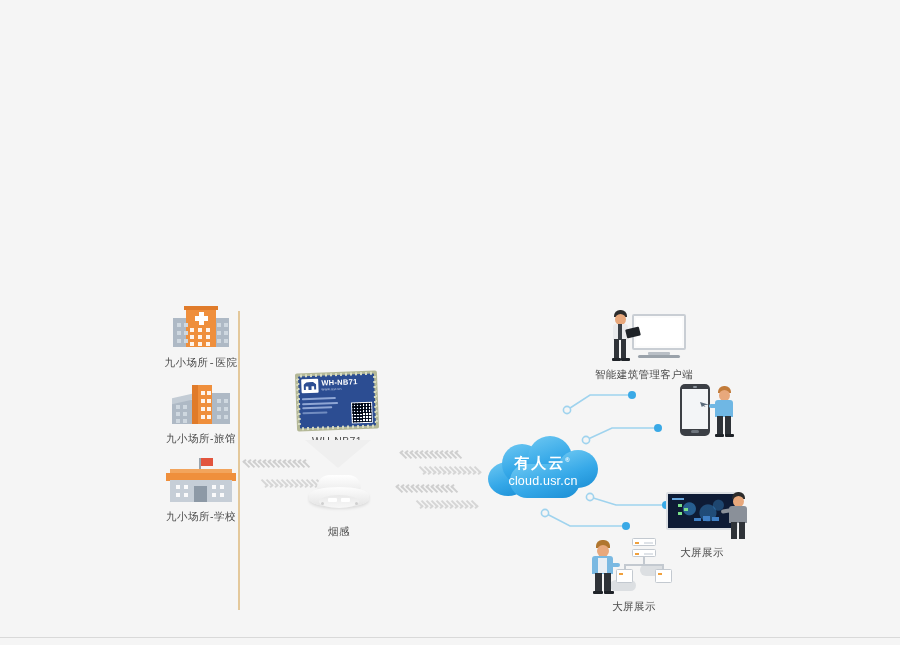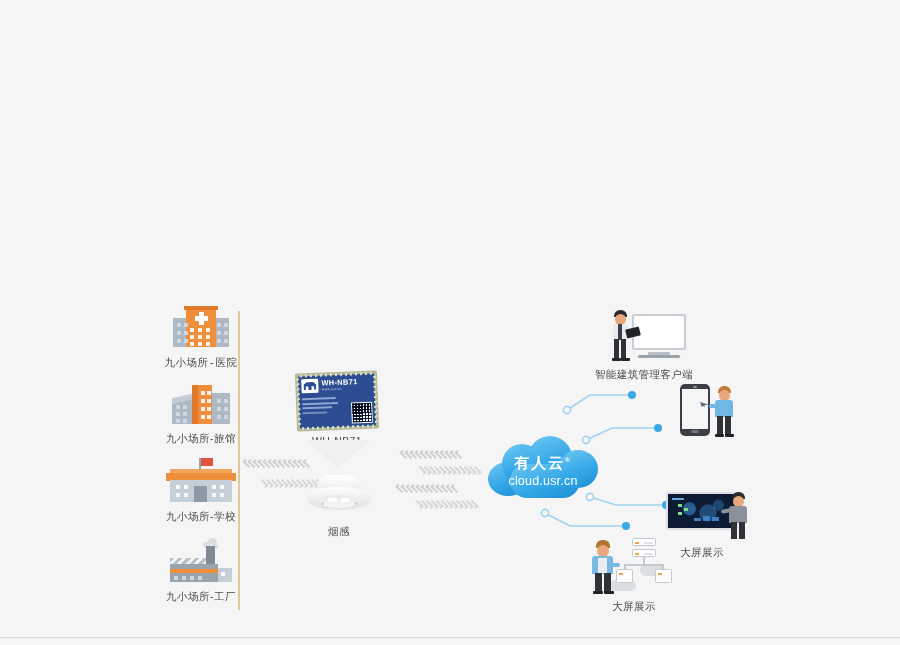--- a/index.html
+++ b/index.html
@@ -263,38 +263,20 @@
       <div class="win" style="left:30px;top:35px"></div>
         <div class="win" style="left:38px;top:35px"></div>
       <div class="win" style="left:66px;top:27px"></div>
         <div class="win" style="left:74px;top:27px"></div>
       <div class="win" style="left:66px;top:35px"></div>
         <div class="win" style="left:74px;top:35px"></div>
     </div>
     <div class="cap">九小场所-学校</div>
   </div>
 
-  <div class="leftitem" style="top:538px;">
-    <div class="art">
-      <div class="smoke" style="left:62px;top:0px;width:9px;height:7px;"></div>
-      <div class="smoke" style="left:57px;top:4px;width:7px;height:6px;"></div>
-      <div class="smoke" style="left:66px;top:6px;width:6px;height:5px;"></div>
-      <div class="fc-stack"></div>
-      <div class="fc-saw"></div>
-      <div class="fc-right"></div>
-      <div class="fc-body"></div>
-        <div class="fc-body2"></div>
-      <div class="wind" style="left:28px;top:38px"></div>
-        <div class="wind" style="left:36px;top:38px"></div>
-      <div class="wind" style="left:44px;top:38px"></div>
-        <div class="wind" style="left:52px;top:38px"></div>
-      <div class="win" style="left:75px;top:34px"></div>
-    </div>
-    <div class="cap">九小场所-工厂</div>
-  </div>
 
   <div class="chevrow left" style="left:245px;top:459px;">
     <span></span>
       <span></span>
       <span></span>
       <span></span>
       <span></span>
       <span></span>
       <span></span>
       <span></span>

